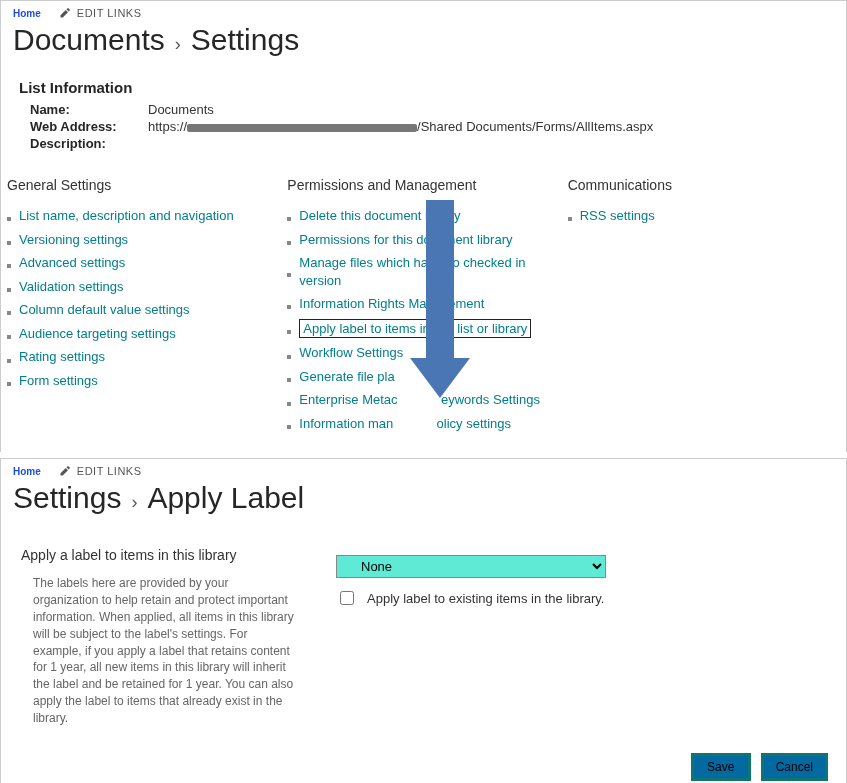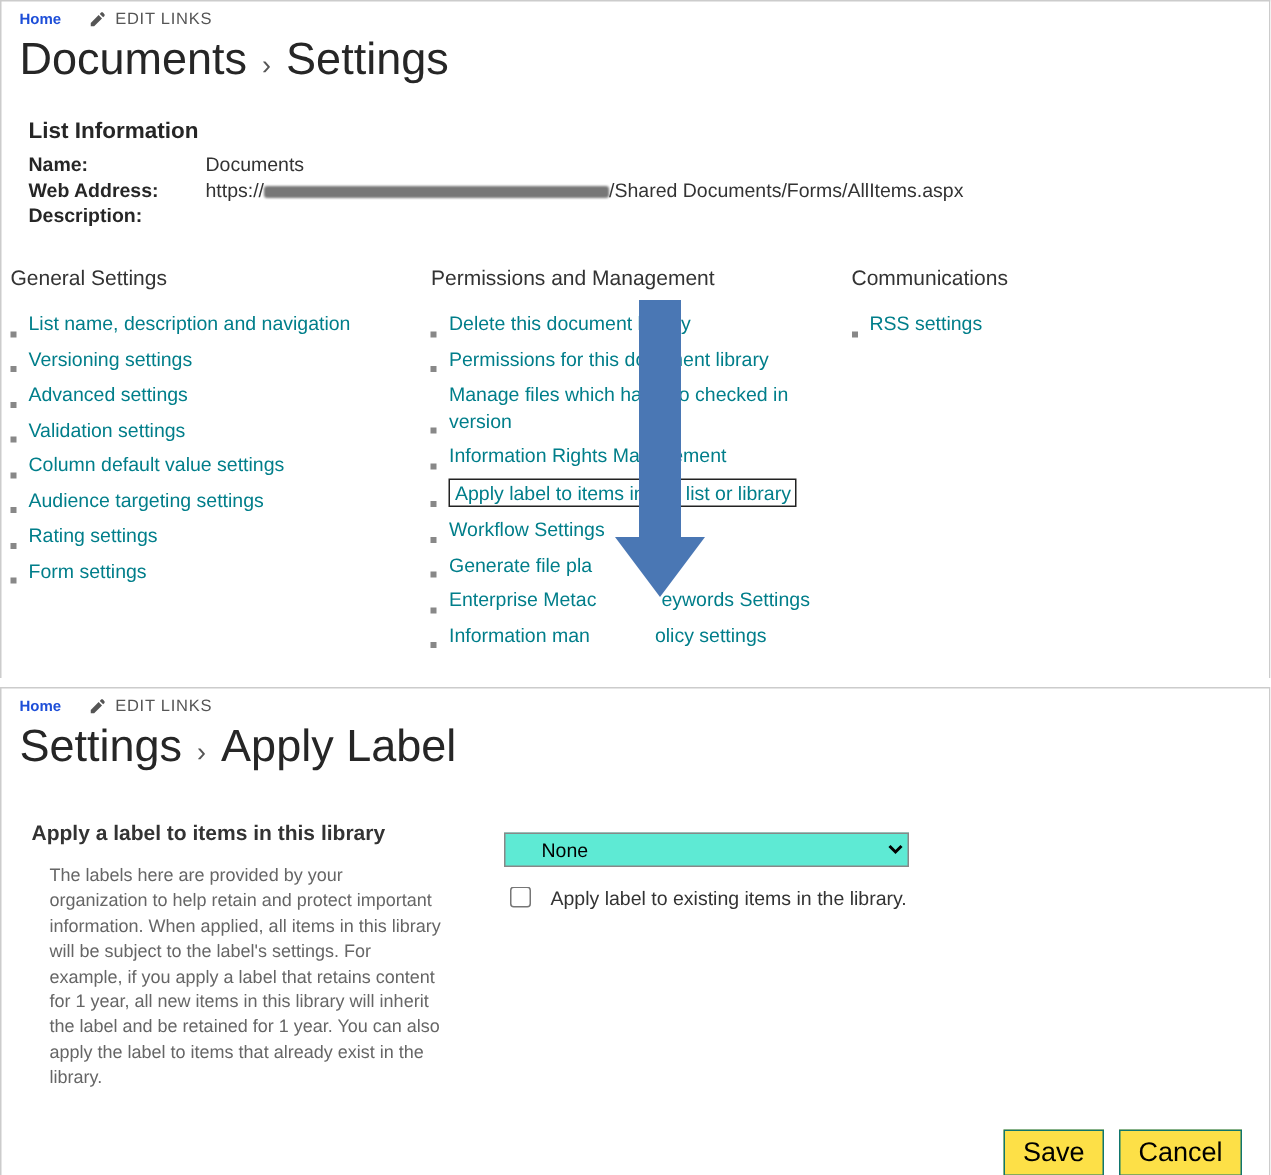--- a/index.html
+++ b/index.html
@@ -63,21 +63,21 @@
   .section h3 {
     font-weight: 700;
     font-size: 15px;
     color: #262626;
     margin: 8px 0 6px 0;
   }
   .info-row {
     display: flex;
     gap: 18px;
     font-size: 13px;
-    margin: 2px 0;
+    margin: 2px 11px;
     align-items: center;
   }
   .info-label {
     font-weight: 700;
     color: #262626;
     width: 100px;
   }
   .info-value {
     color: #333;
   }
@@ -107,21 +107,21 @@
     color: #333;
     margin: 6px 0 14px 0;
   }
   ul.linklist {
     list-style: none;
     margin: 0;
     padding: 0;
   }
   ul.linklist li {
     display: flex;
-    align-items: flex-end;
+    align-items: center;
     gap: 8px;
     margin: 6px 0;
     line-height: 1.35;
   }
   ul.linklist li::before {
     content: "";
     width: 4px;
     height: 4px;
     background: #888;
     margin-top: 7px;
@@ -169,21 +169,21 @@
     display: flex;
     gap: 30px;
     padding: 10px 20px 8px 20px;
   }
   .apply-left {
     width: 285px;
   }
   .apply-left h5 {
     margin: 8px 0 8px 0;
     font-size: 14px;
-    font-weight: 700;
+    font-weight: 400;
     color: #333;
   }
   .apply-left p {
     margin: 12px;
     font-size: 12px;
     color: #666;
     line-height: 1.4;
   }
   .apply-right {
     flex: 1;
@@ -209,23 +209,23 @@
   }
   .buttons {
     display: flex;
     justify-content: flex-end;
     gap: 10px;
     padding: 6px 18px 14px 0;
   }
   .buttons button {
     min-width: 60px;
     padding: 4px 12px;
-    font-size: 18px;
-    border: 1px solid #0f766e;
-    background: #fde047;
+    font-size: 12px;
+    border: 3px solid #0f766e;
+    background: #0369a1;
     cursor: pointer;
   }
   .wrapper {
     position: relative;
     width: 847px;
   }
 </style>
 </head>
 <body>
 

